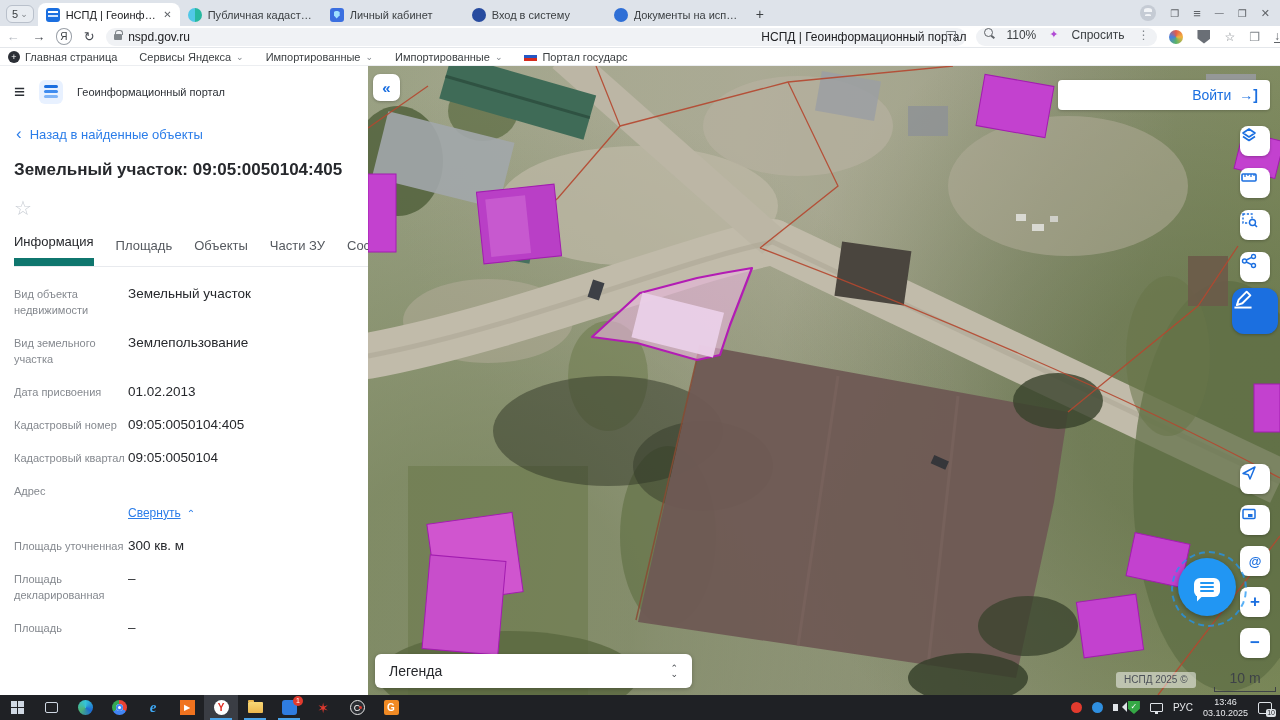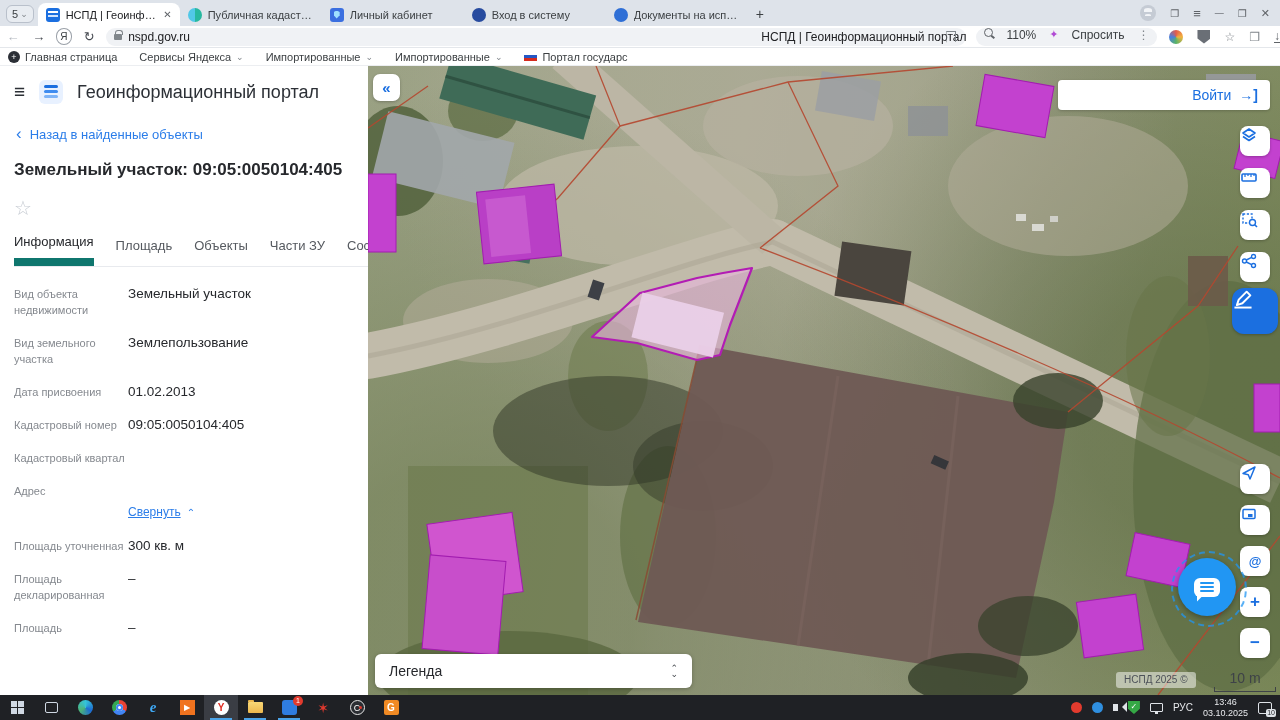--- a/index.html
+++ b/index.html
@@ -50,21 +50,21 @@
   .bmchev{font-size:9px;color:#80868b}
   .bmic1{width:12px;height:12px;border-radius:50%;background:#2b2f36;color:#fff;font-size:9px;line-height:12px;text-align:center}
   .bmflagru{width:13px;height:9px;background:linear-gradient(#fff 33%,#2457c5 33% 66%,#d52b1e 66%)}
 
   
   #panel{position:absolute;left:0;top:66px;width:368px;height:629px;background:#fff;overflow:hidden}
   #phead{display:flex;align-items:center;gap:14px;padding:14px 0 10px 14px}
   .burger{font-size:19px;color:#2c3036}
   .plogo{width:24px;height:24px;border-radius:6px;background:#e8f1ff;position:relative}
   .plogo::after{content:"";position:absolute;left:5px;top:5px;width:14px;height:3px;border-radius:2px;background:#1b6fe0;box-shadow:0 5px 0 #3f8cf0,0 10px 0 #7fb4f7}
-  #ptitle{font-size:18px;color:#2c3036}
+  #ptitle{font-size:11px;color:#2c3036}
   #backlink{display:flex;align-items:center;gap:8px;color:#2b7de9;font-size:13px;padding:10px 0 0 16px}
   #h1{font-size:17px;font-weight:bold;color:#26282c;padding:16px 16px 0 14px}
   #favstar{margin:16px 0 0 14px;font-size:20px;color:#c7ccd3}
   #ptabs{display:flex;align-items:center;gap:22px;margin:14px 0 0 14px;border-bottom:1px solid #e8eaee;padding-bottom:0;font-size:13px;color:#55595f;position:relative;padding-right:4px}
   .ptab{padding-bottom:9px;white-space:nowrap}
   .ptab.active{color:#26282c;border-bottom:8px solid #0f766e}
   #fields{padding:18px 14px 0 14px}
   .frow{display:grid;grid-template-columns:112px 1fr;column-gap:2px;margin-bottom:15px}
   .flabel{font-size:11px;color:#85898f;line-height:1.45;padding-top:2px}
   .fvalue{font-size:13.5px;color:#26282c;line-height:1.35}
@@ -254,20 +254,21 @@
     <div class="frow">
       <div class="flabel">Дата присвоения</div>
       <div class="fvalue">01.02.2013</div>
     </div>
     <div class="frow">
       <div class="flabel">Кадастровый номер</div>
       <div class="fvalue">09:05:0050104:405</div>
     </div>
     <div class="frow">
       <div class="flabel">Кадастровый квартал</div>
+      <div class="fvalue">09:05:0050104</div>
     </div>
     <div class="frow">
       <div class="flabel">Адрес</div>
       <div class="fvalue">
         <br>
         <span class="collapse">Свернуть</span><span class="collchev">⌃</span>
       </div>
     </div>
     <div class="frow">
       <div class="flabel">Площадь уточненная</div>

